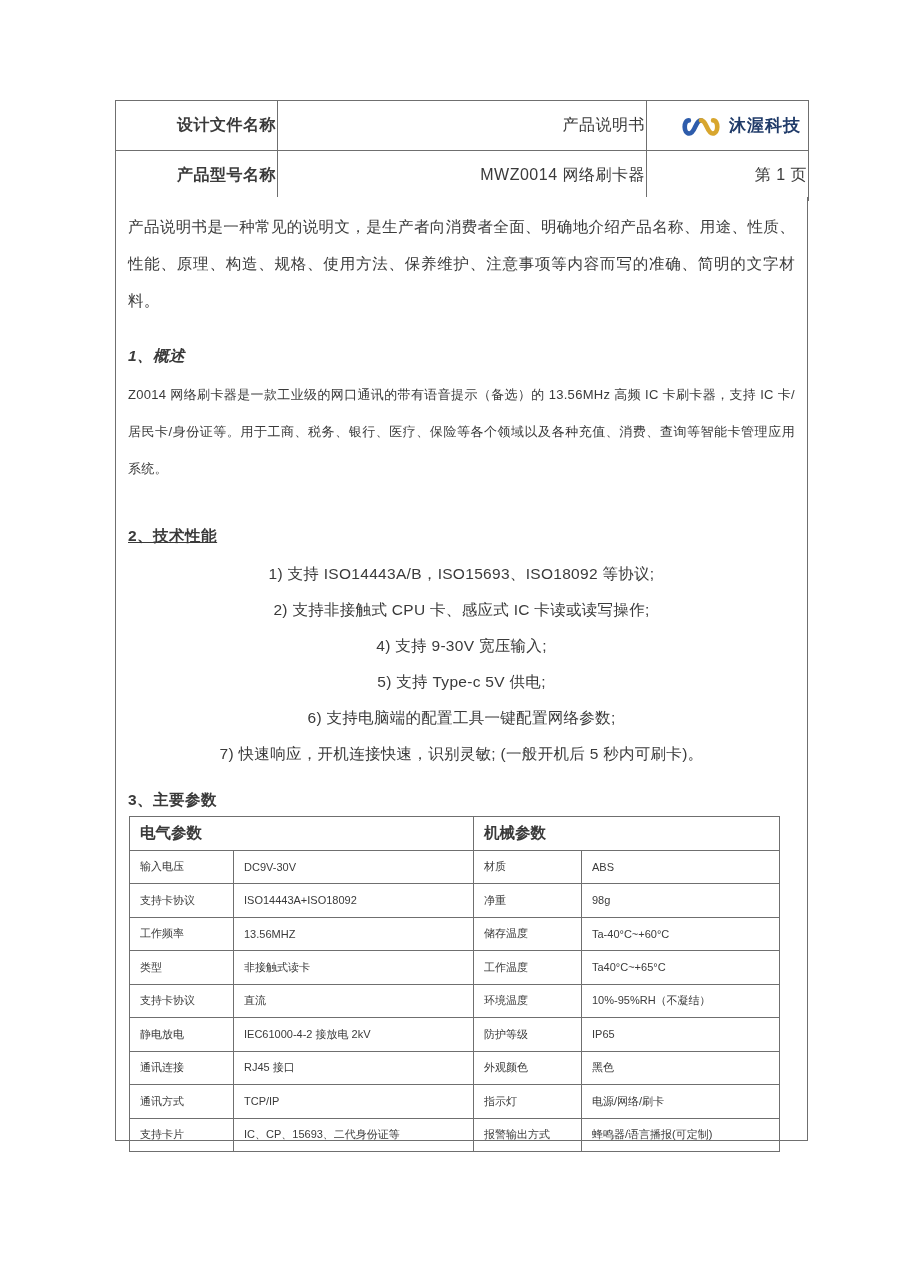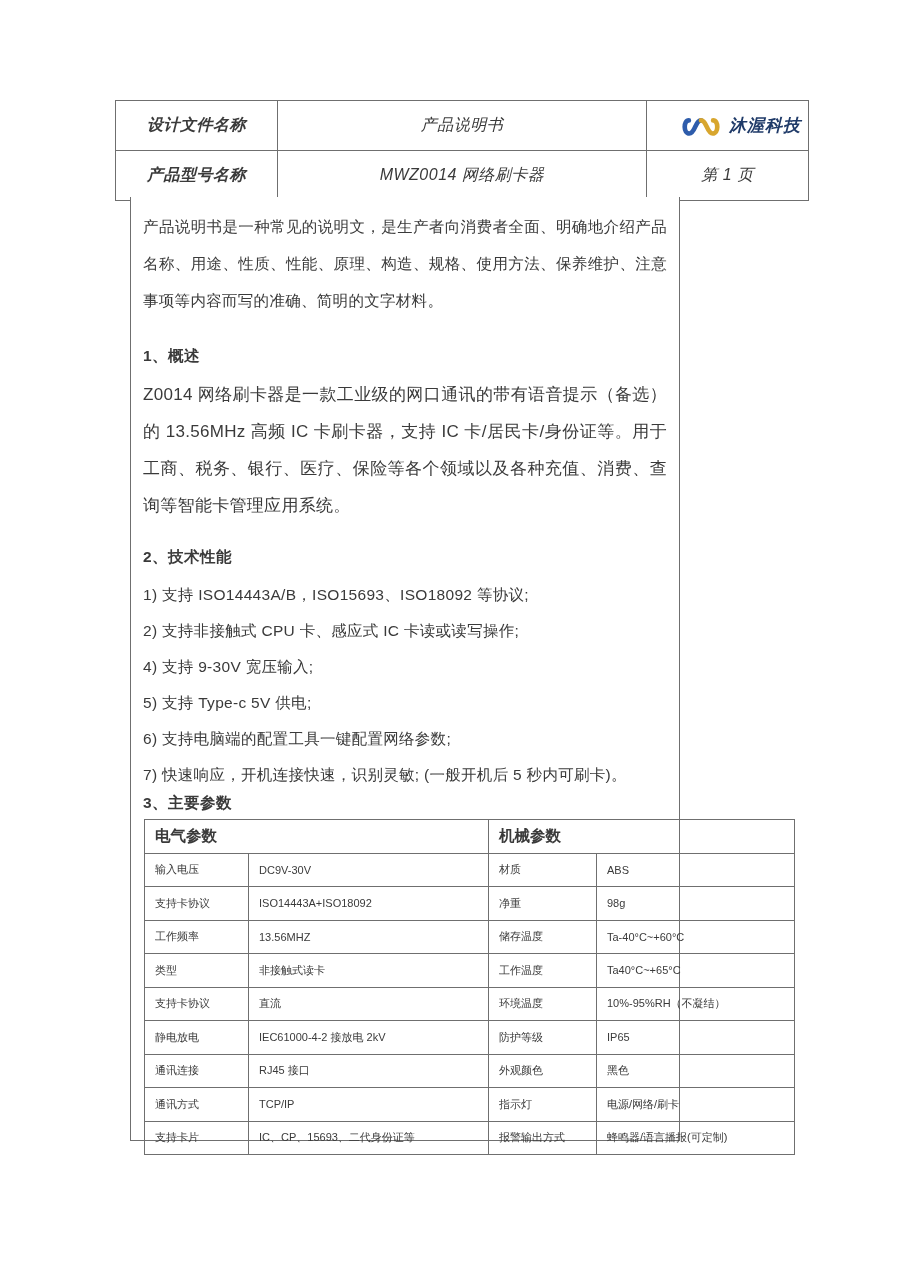--- a/index.html
+++ b/index.html
@@ -13,49 +13,49 @@
   }
   .page{position:absolute;inset:0;background:#ffffff;}
 
   
   table.hdr{
     position:absolute;left:115px;top:100px;width:693px;
     border-collapse:collapse;table-layout:fixed;
   }
   table.hdr td{
     border:1.5px solid #6f6f6f;
-    height:47px;text-align:center;vertical-align:middle;
-    font-size:16px;letter-spacing:0.5px;font-style:italic;
+    height:47px;text-align:right;vertical-align:middle;
+    font-size:16px;letter-spacing:0.5px;
   }
   table.hdr td.hl{font-weight:bold;}
   .logo{display:flex;align-items:center;justify-content:center;gap:7px;padding-left:26px;}
   .logo svg{display:block;}
   .logo .brand{font-size:17px;font-weight:bold;color:#1f3a68;letter-spacing:1px;}
 
   
   .bodybox{
-    position:absolute;left:130px;top:197px;width:550px;height:944px;
+    position:absolute;left:115px;top:197px;width:693px;height:944px;
     box-sizing:border-box;
     border:1.5px solid #6f6f6f;border-top:none;
     padding:0 12px;
     background:#ffffff;
   }
   .intro{
     margin:11px 0 0 0;font-size:15.5px;line-height:37px;
     text-align:justify;letter-spacing:0.3px;
   }
   .sec-h{font-size:15.5px;font-weight:bold;letter-spacing:0.5px;}
-  .sec-h.s1{margin-top:27px;}
-  .sec-h.s2{margin-top:23px;}
-  .sec-h.s3{}
+  .sec-h.s1{margin-top:27px;font-style:italic;}
+  .sec-h.s2{margin-top:39px;text-decoration:underline;}
+  .sec-h.s3{margin-top:18px;}
   .para{
-    margin:9px 0 0 0;font-size:17px;line-height:37px;
+    margin:9px 0 0 0;font-size:13px;line-height:37px;
     text-align:justify;letter-spacing:0.3px;
   }
-  .itemlist{margin-top:9px;}
+  .itemlist{margin-top:9px;text-align:center;}
   .item{font-size:15.5px;line-height:36px;letter-spacing:0.3px;}
 
   
   table.params{
     border-collapse:collapse;table-layout:fixed;
     width:650px;margin:5px 0 15px 1px;
   }
   table.params th, table.params td{
     border:1.5px solid #6f6f6f;
     height:32.5px;

